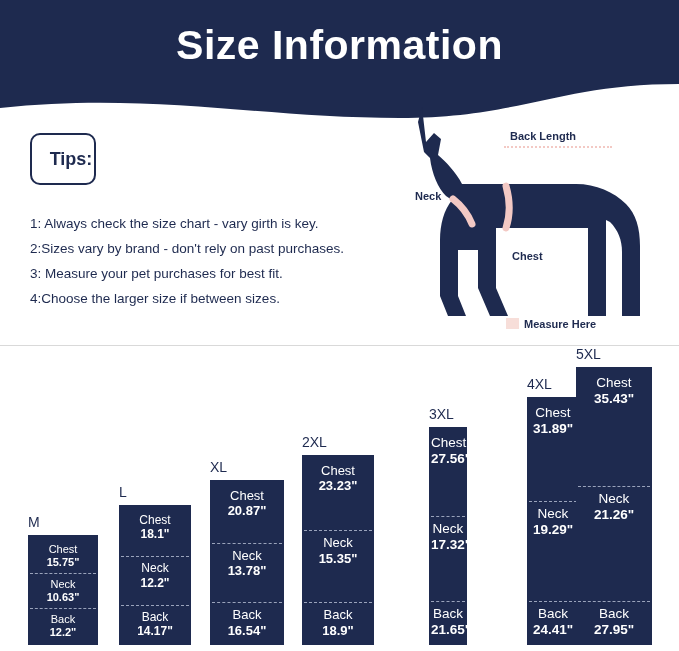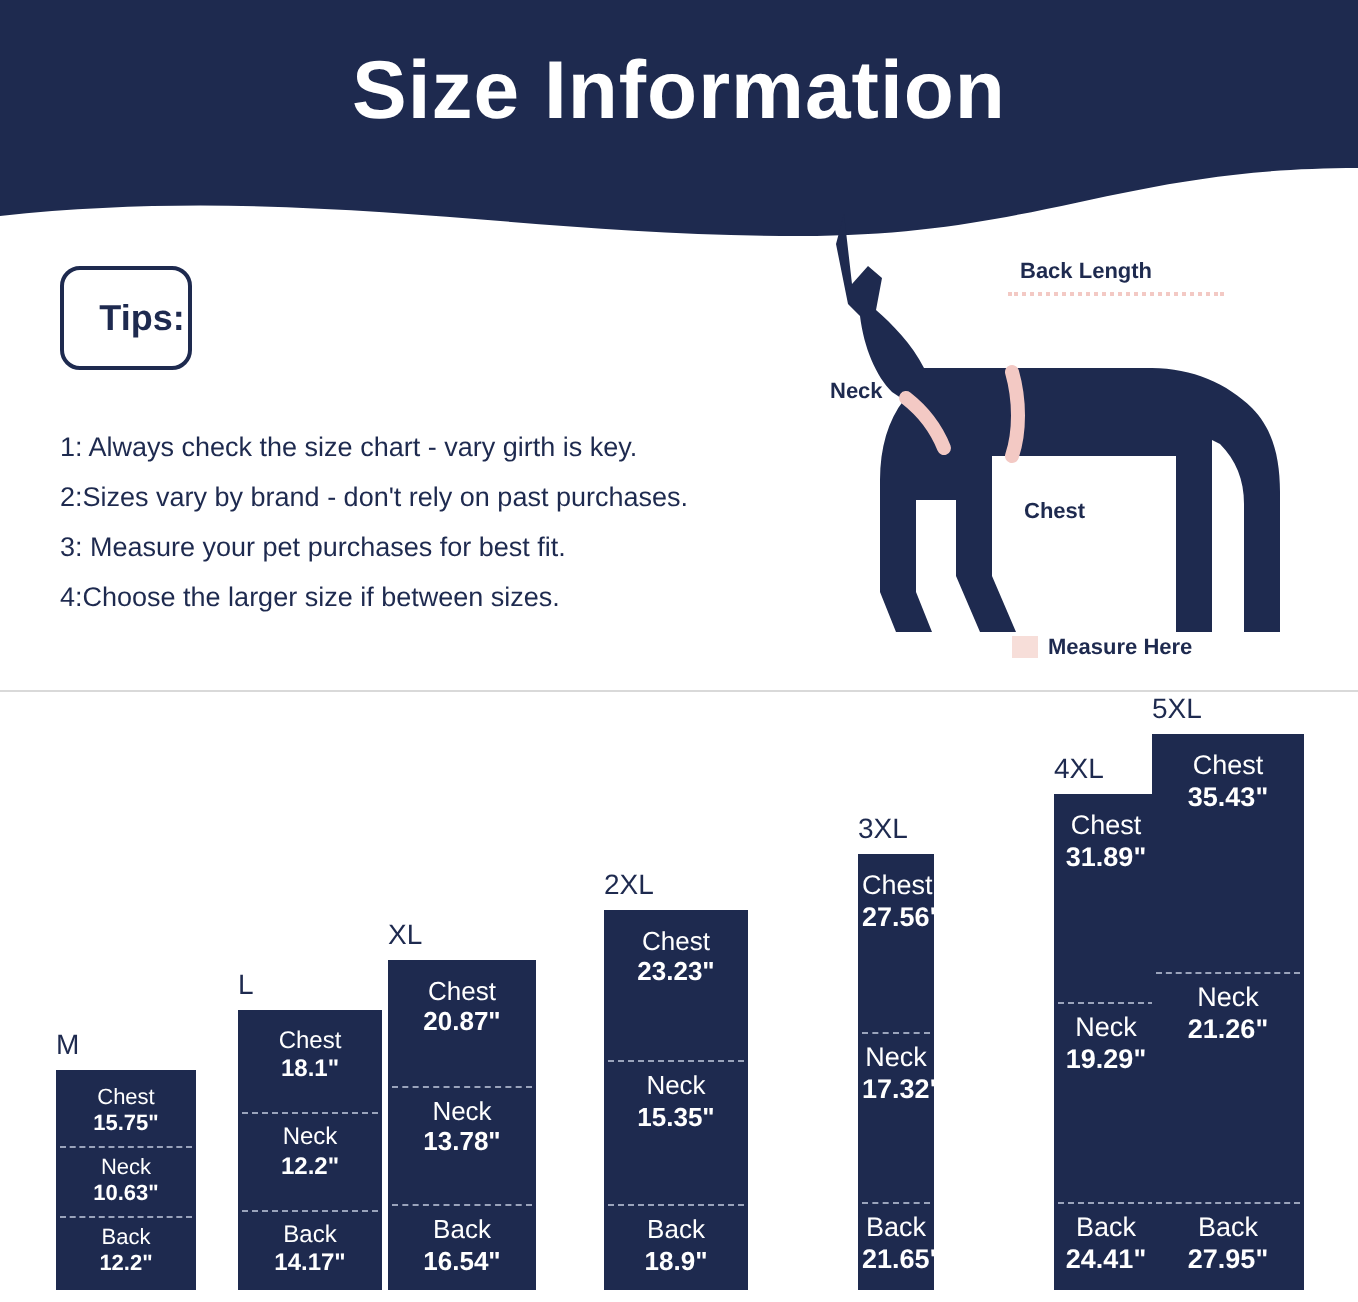--- a/index.html
+++ b/index.html
@@ -233,21 +233,21 @@
         <span class="mname">Neck</span>
         <span class="mval">12.2"</span>
       </div>
       <div class="mrow sep">
         <span class="mname">Back</span>
         <span class="mval">14.17"</span>
       </div>
     </div>
   </div>
 
-  <div class="size-col" style="left:194px; width:74px;">
+  <div class="size-col" style="left:210px; width:74px;">
     <div class="size-label">XL</div>
     <div class="size-box" style="height:165px; font-size:13px;">
       <div class="mrow">
         <span class="mname">Chest</span>
         <span class="mval">20.87"</span>
       </div>
       <div class="mrow sep">
         <span class="mname">Neck</span>
         <span class="mval">13.78"</span>
       </div>

